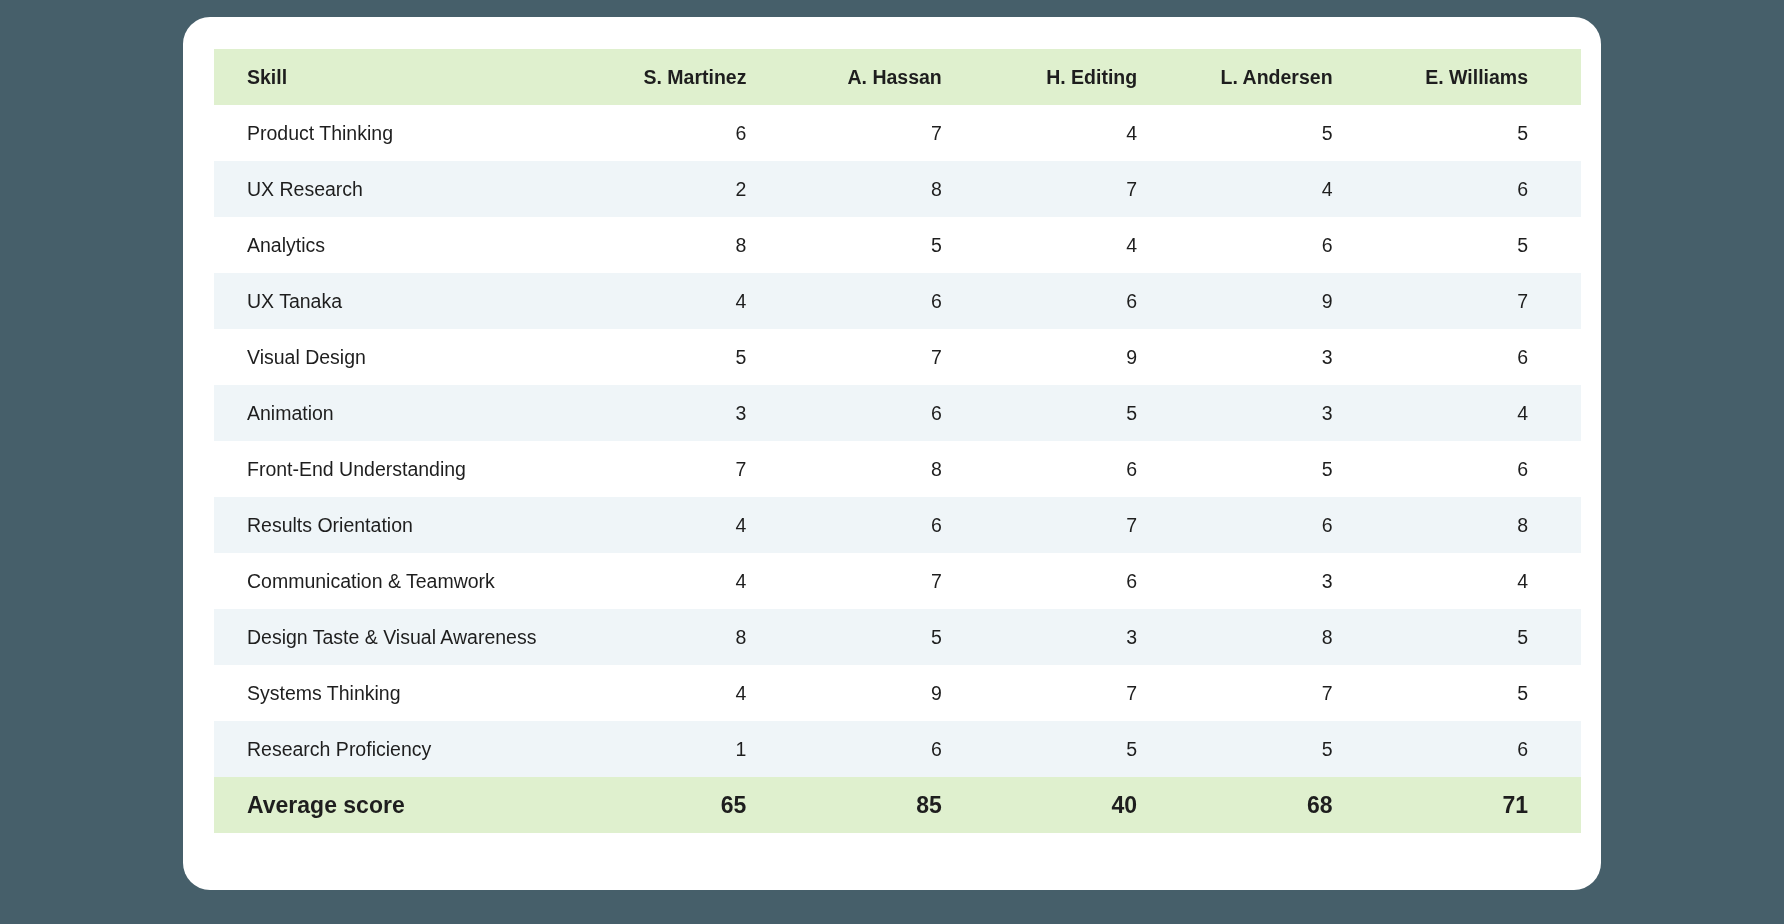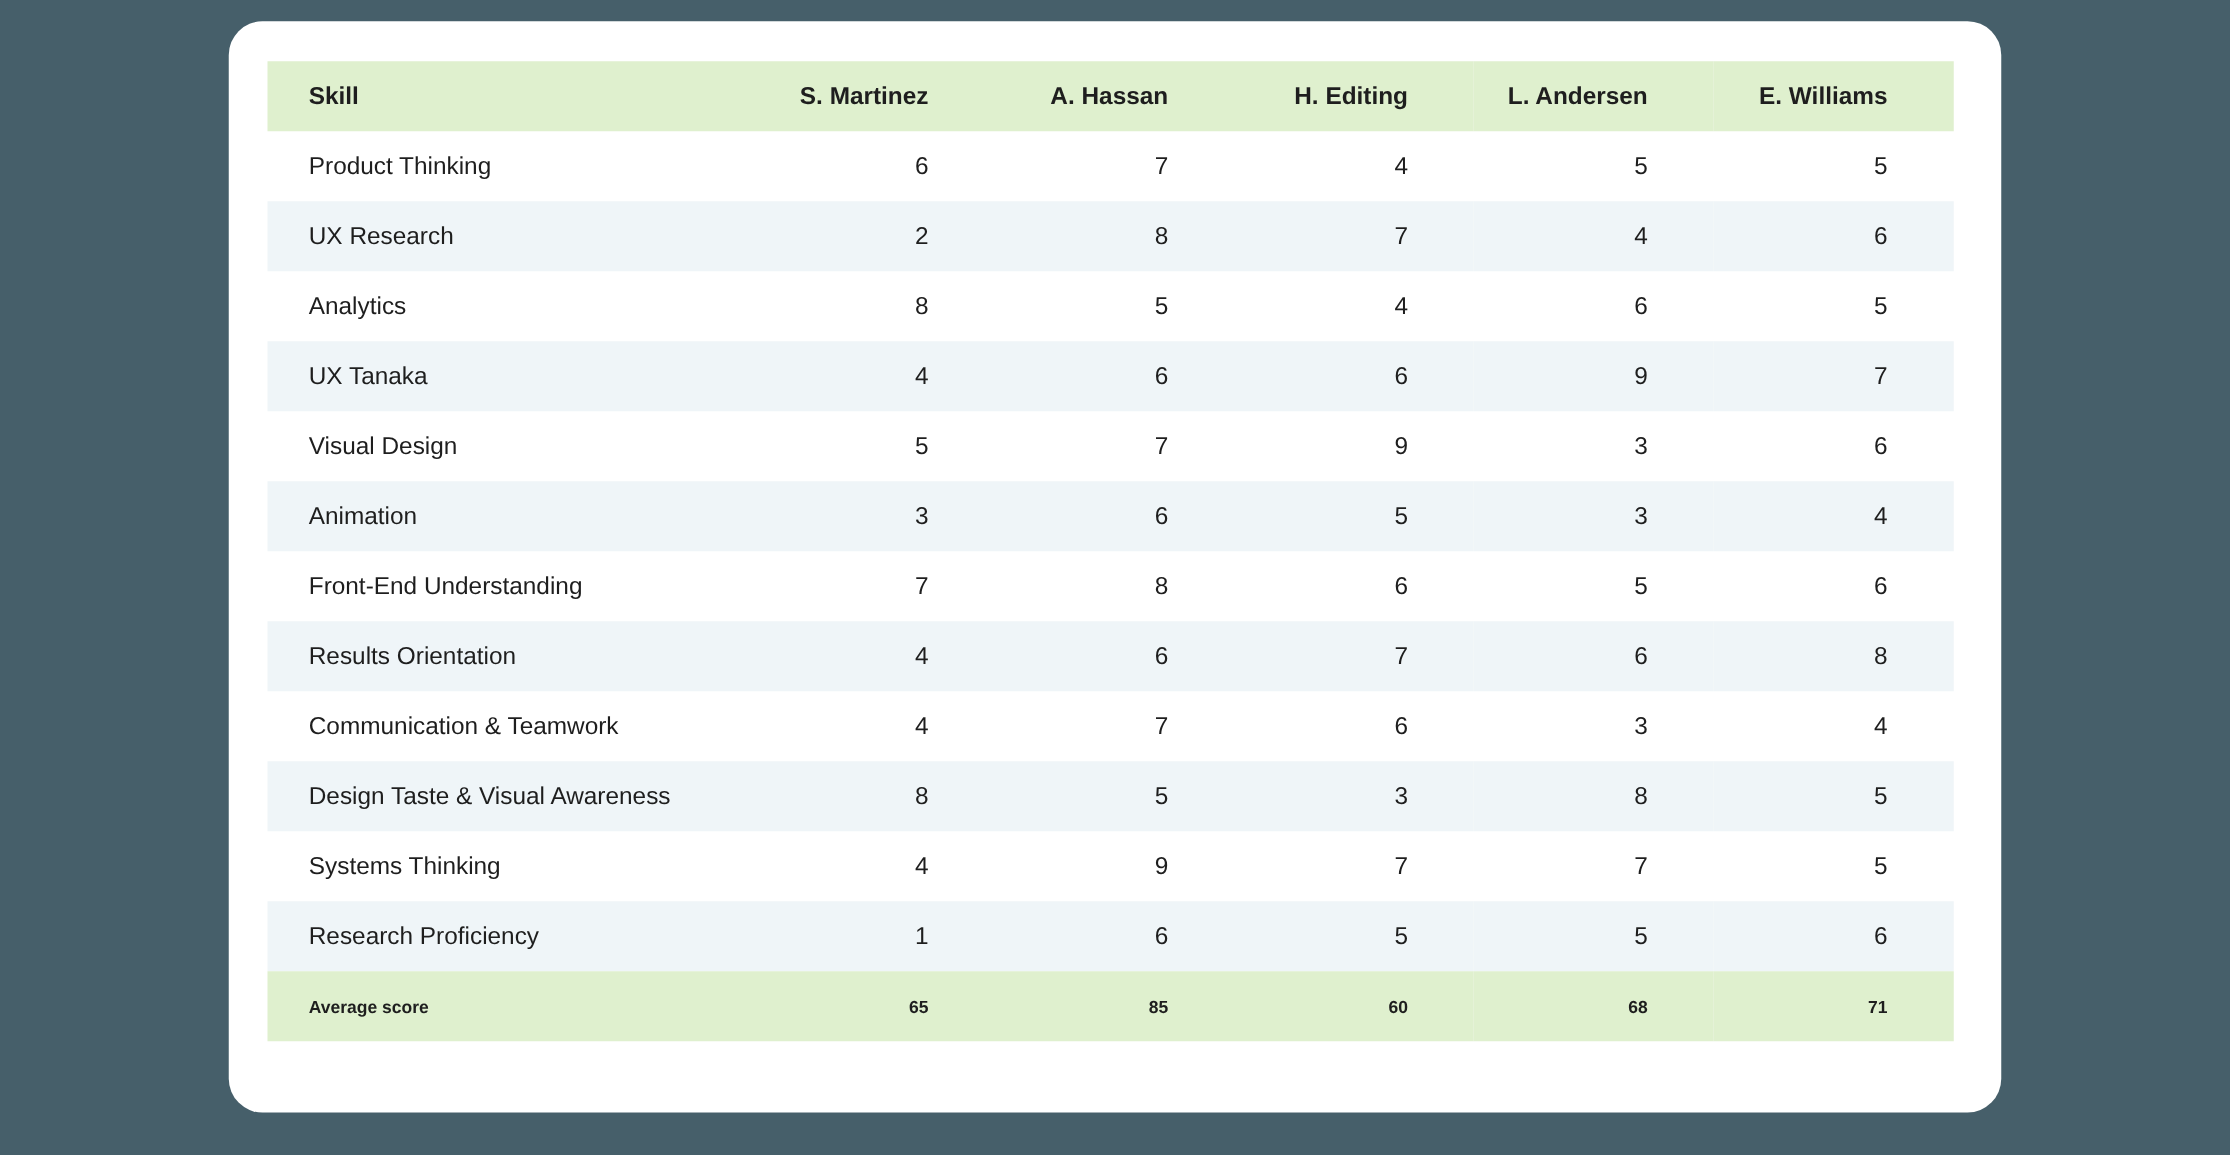--- a/index.html
+++ b/index.html
@@ -16,21 +16,21 @@
   }
   .card {
     position: absolute;
     left: 183px;
     top: 17px;
     width: 1418px;
     height: 873px;
     background: var(--card-bg, #ffffff);
     border-radius: 27px;
     box-sizing: border-box;
-    padding: 32px 38px 31px 31px;
+    padding: 32px 20px 31px 31px;
   }
   table.skill-table {
     width: 100%;
     border-collapse: collapse;
     table-layout: fixed;
     color: var(--text-color, #1e1e1e);
   }
   col.col-skill { width: 390px; }
   thead th {
     background: var(--header-bg, #dff0ce);
@@ -44,21 +44,21 @@
     font-size: 19.5px;
     font-weight: normal;
     vertical-align: middle;
   }
   tbody tr:nth-child(even) td {
     background: var(--stripe-bg, #eff5f8);
   }
   tfoot td {
     background: var(--footer-bg, #dff0ce);
     height: 54px;
-    font-size: 14px;
+    font-size: 23px;
     font-weight: bold;
     vertical-align: middle;
   }
   .cell-skill {
     text-align: left;
     padding-left: 33px;
   }
   .cell-val {
     text-align: right;
     padding-right: 53px;
@@ -183,19 +183,19 @@
           <td class="cell-val">5</td>
           <td class="cell-val">5</td>
           <td class="cell-val">6</td>
         </tr>
       </tbody>
     <tfoot>
       <tr>
         <td class="cell-skill">Average score</td>
         <td class="cell-val">65</td>
         <td class="cell-val">85</td>
-        <td class="cell-val">60</td>
+        <td class="cell-val">40</td>
         <td class="cell-val">68</td>
         <td class="cell-val">71</td>
       </tr>
     </tfoot>
   </table>
 </div>
 
 </body></html>

